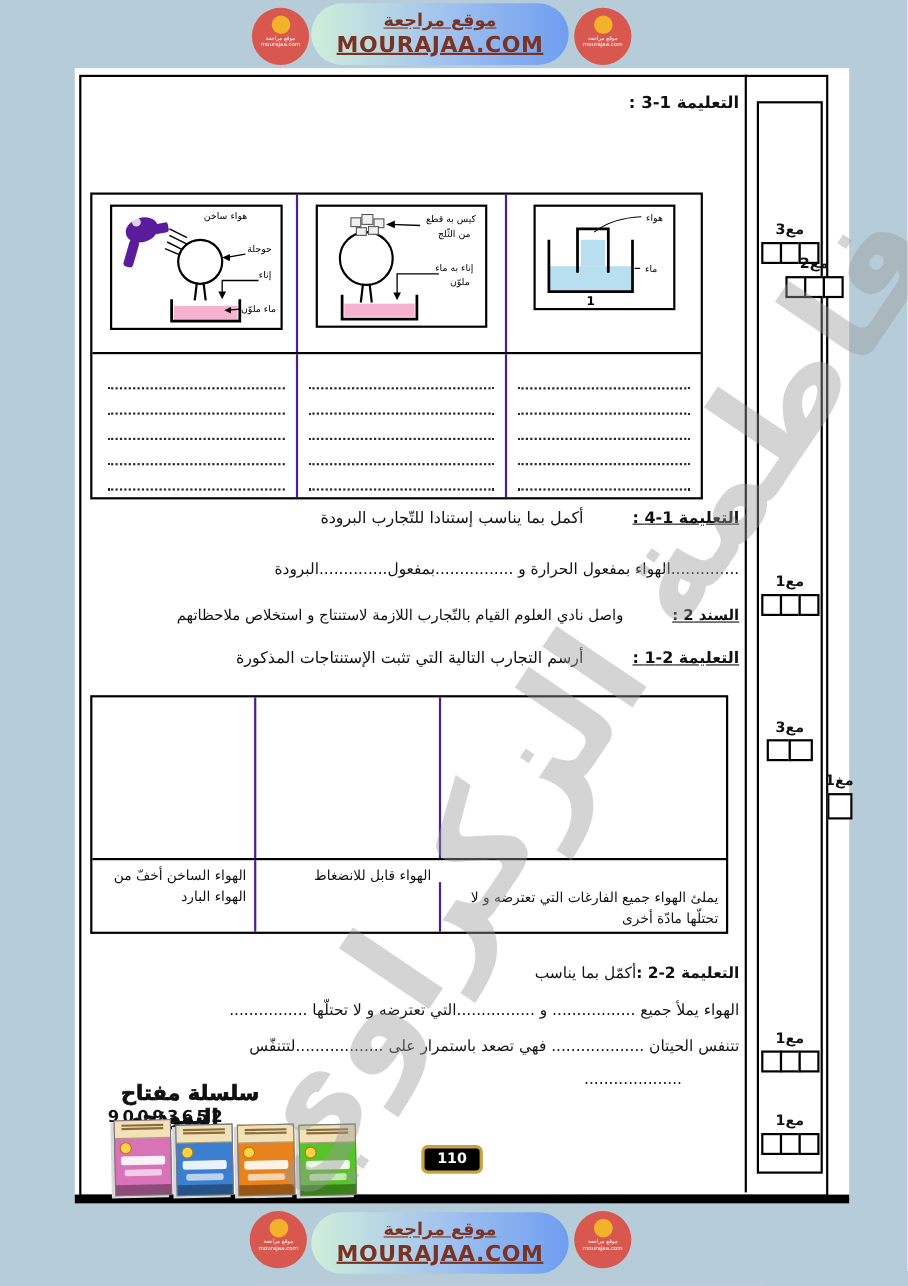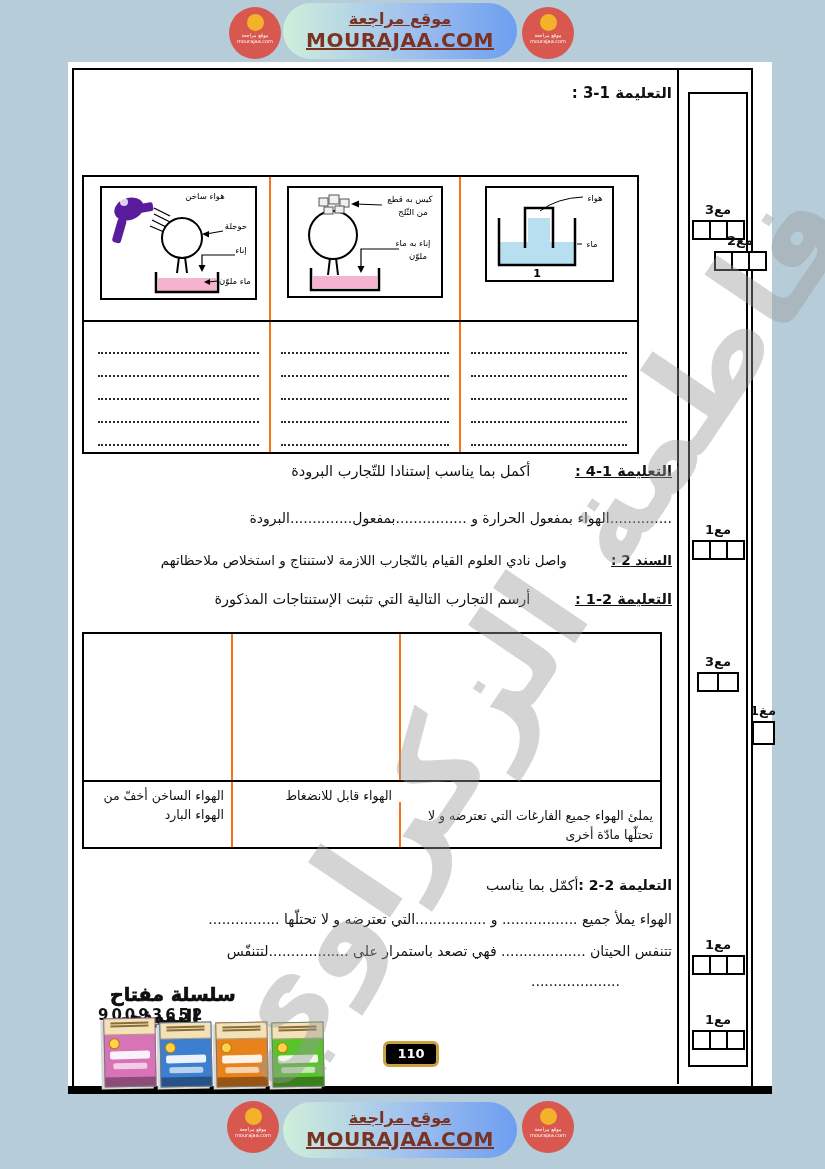--- a/index.html
+++ b/index.html
@@ -39,21 +39,21 @@
   }
 
   
   .line{position:absolute;left:16px;right:100px;direction:rtl;text-align:right;white-space:nowrap;font-size:14px;}
   .bold{font-weight:bold;}
   .ul{text-decoration:underline;margin-left:40px;}
 
   
   .tbl{position:absolute;border:2px solid #000;background:#fff;}
   .trow{display:flex;direction:rtl;}
-  .tcell{box-sizing:border-box;border-left:2px solid #f97316;position:relative;}
+  .tcell{box-sizing:border-box;border-left:2px solid #4c1d95;position:relative;}
   .tcell:last-child{border-left:none;}
   .r2{border-top:2px solid #000;}
   .diagbox{border:2px solid #000;background:#fff;margin:9px auto 0 auto;}
   .dots5{padding-top:9px;}
   .dots5 div{height:21px;border-bottom:2.5px dotted #2a2a2a;margin:0 10px;}
   .concl{font-size:12.5px;direction:rtl;text-align:right;padding:4px 7px 0 4px;line-height:1.55;}
 
   
   .gcol{position:absolute;left:620px;top:30px;width:56px;height:971px;border:2px solid #000;background:#fff;}
   .gitem{position:absolute;left:0;width:100%;text-align:center;}

